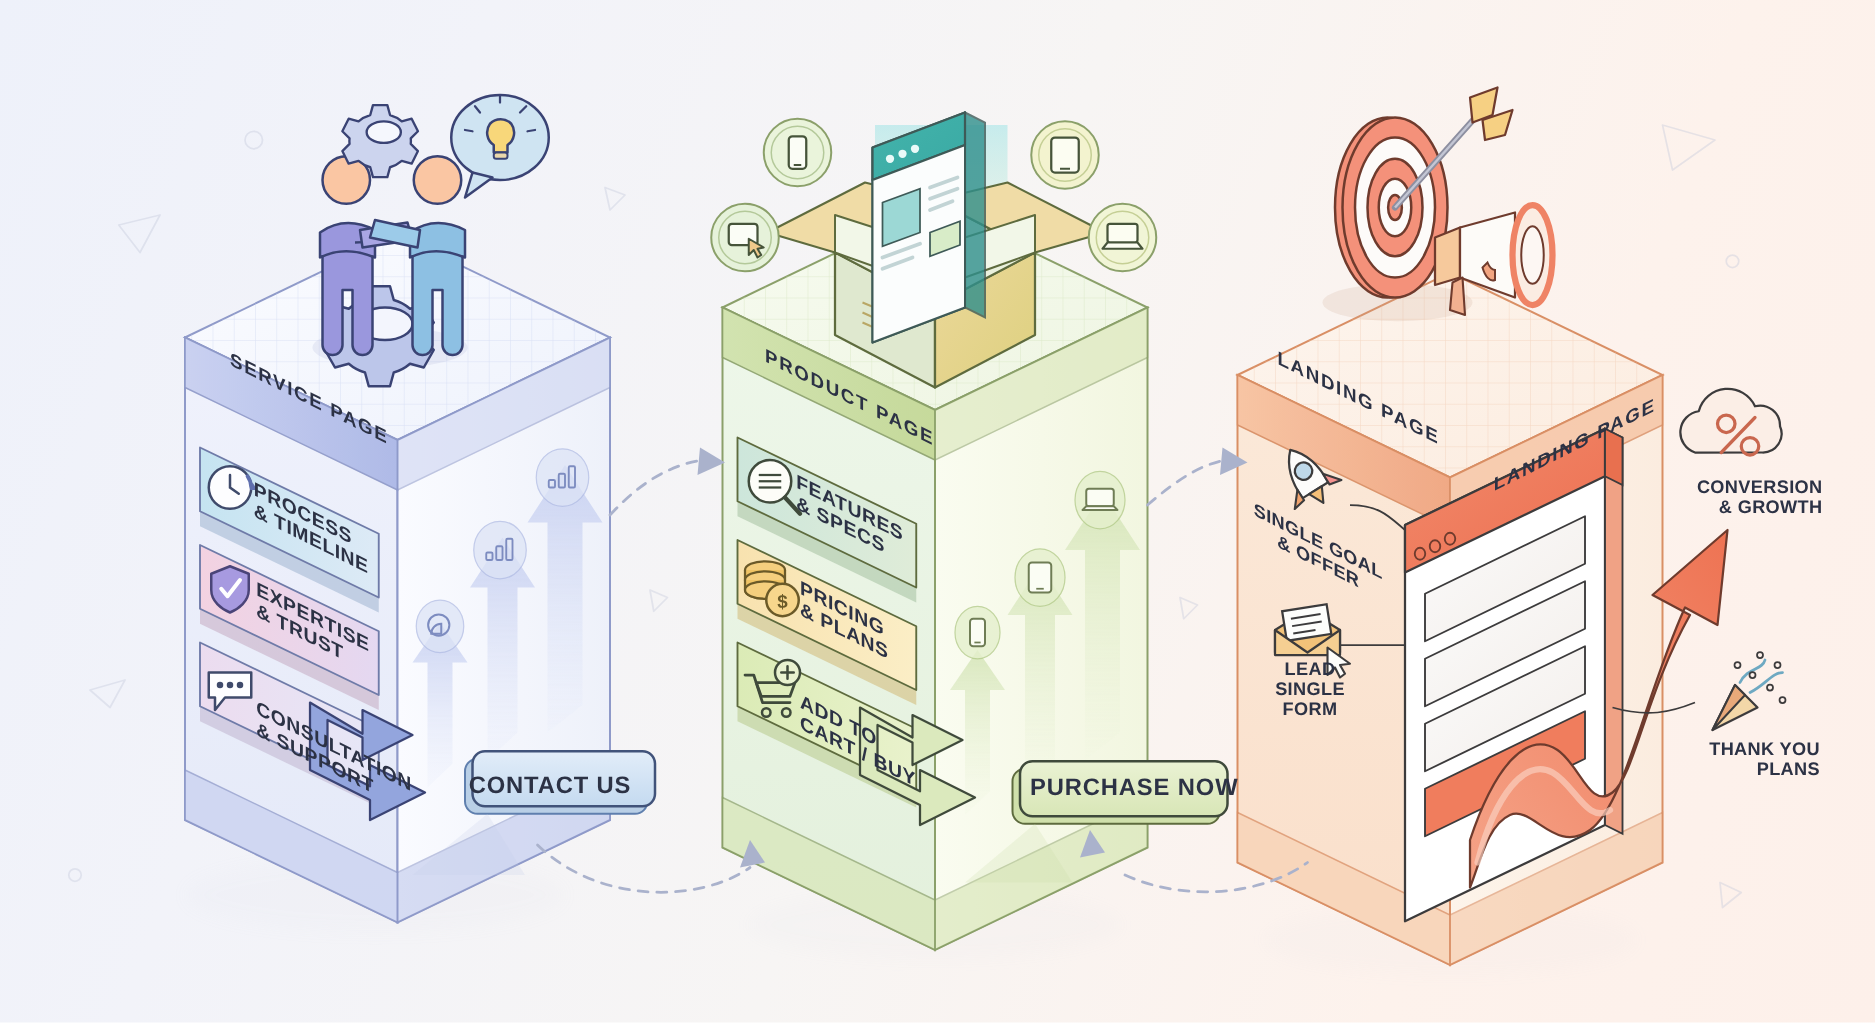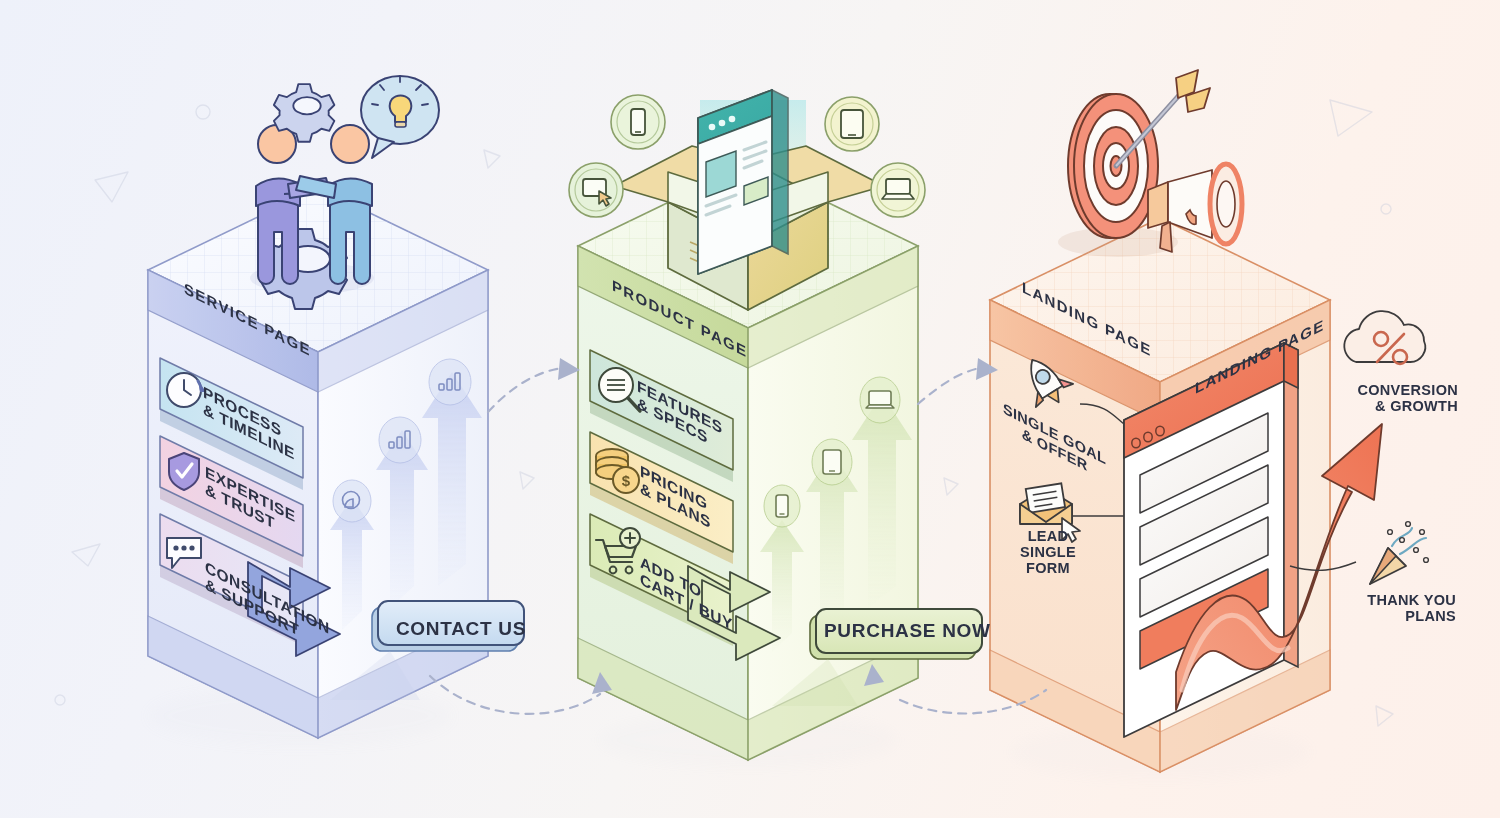--- a/index.html
+++ b/index.html
@@ -586,21 +586,21 @@
       <path d="M884 682 L872 664 L864 686 Z"></path>
     </g>
   </svg>
 
   <div class="htext lbl-top iso-r" style="left:184px; top:280px;">SERVICE PAGE</div>
 
   <div class="htext card-lbl iso-r" style="left:203px; top:383px;"><span>PROCESS</span><br><span>&amp; TIMELINE</span></div>
   <div class="htext card-lbl iso-r" style="left:205px; top:463px;"><span>EXPERTISE</span><br><span>&amp; TRUST</span></div>
   <div class="htext card-lbl iso-r" style="left:205px; top:558px;"><span>CONSULTATION</span><br><span>&amp; SUPPORT</span></div>
 
-  <div class="htext cta-lbl" style="left:390px; top:618px; width:142px; text-align:center;">CONTACT US</div>
+  <div class="htext cta-lbl" style="left:369px; top:618px; width:142px; text-align:center;">CONTACT US</div>
 
   <div class="htext lbl-top iso-r" style="left:612px; top:277px;">PRODUCT PAGE</div>
 
   <div class="htext card-lbl iso-r" style="left:637px; top:377px;"><span>FEATURES</span><br><span>&amp; SPECS</span></div>
   <div class="htext card-lbl iso-r" style="left:640px; top:462px;"><span>PRICING</span><br><span>&amp; PLANS</span></div>
   <div class="htext card-lbl iso-r" style="left:640px; top:553px;"><span>ADD TO</span><br><span>CART / BUY</span></div>
 
   <div class="htext cta-lbl" style="left:824px; top:620px; width:154px; text-align:center;">PURCHASE NOW</div>
 
   <div class="htext lbl-top iso-r" style="left:1022px; top:279px;">LANDING PAGE</div>

